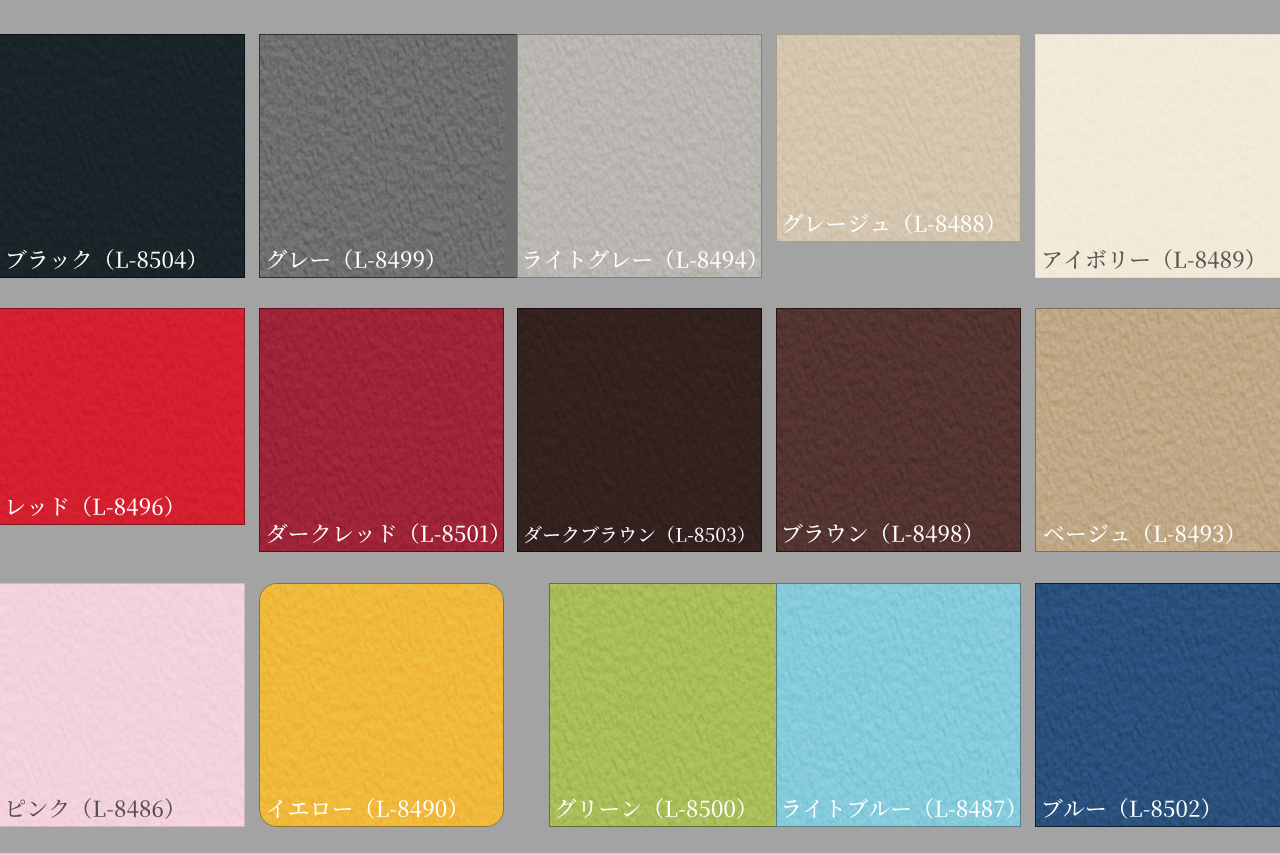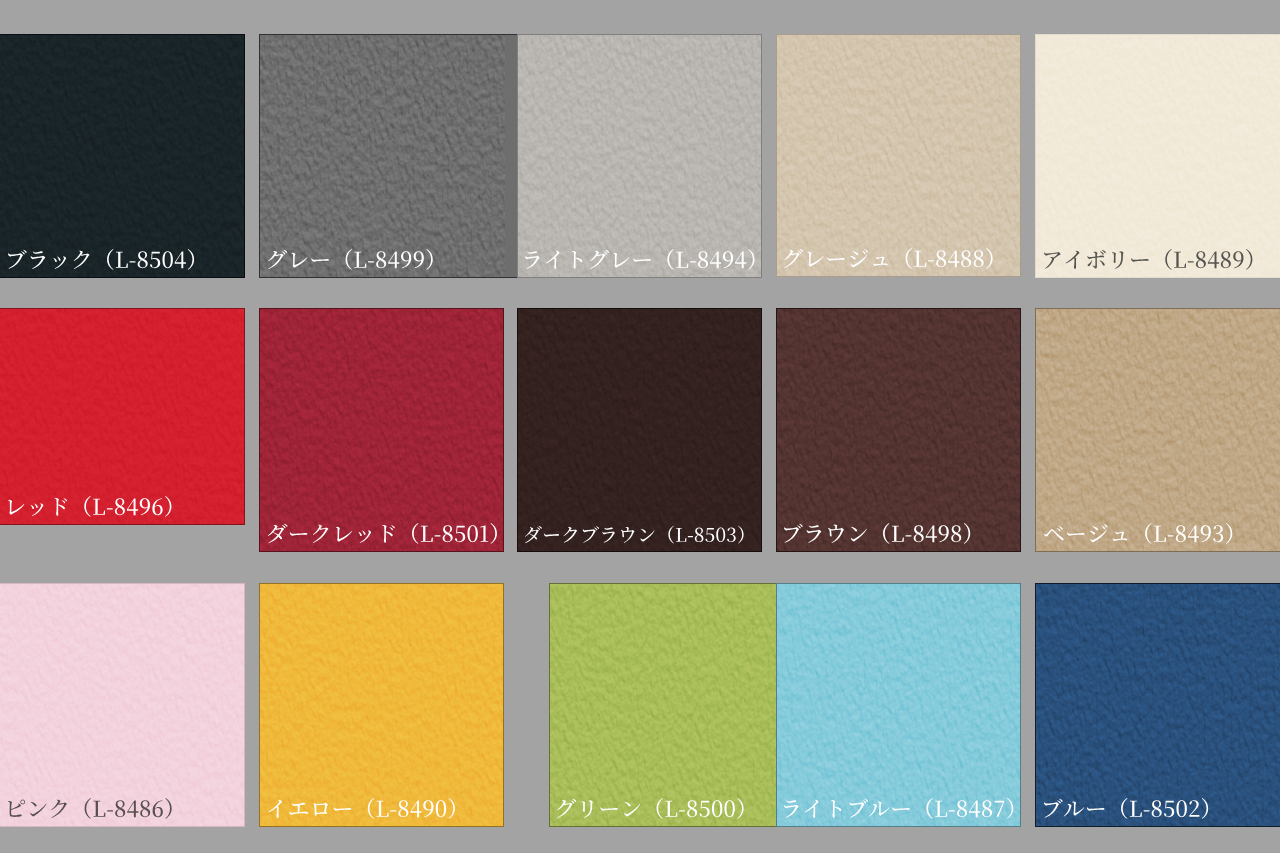--- a/index.html
+++ b/index.html
@@ -57,21 +57,21 @@
     <svg class="grain" viewBox="0 0 245 244" preserveAspectRatio="none" aria-hidden="true">
         <rect width="245" height="244" filter="url(#leatherGrain2)"></rect>
       </svg>
     <svg class="label" aria-hidden="true" style="left: 7.3px;">
         <g transform="translate(-3.8499999999999996,34.8) scale(0.022)">
           <path d="M246 27 260 50C529 -46 683 -209 781 -399C796 -428 837 -440 837 -462C837 -491 769 -547 736 -547C717 -547 707 -530 676 -525C605 -514 324 -478 265 -478C233 -478 216 -500 192 -531L175 -522C176 -501 180 -482 187 -464C197 -438 243 -391 272 -391C294 -391 310 -409 340 -416C407 -432 621 -466 694 -473C707 -474 710 -469 706 -456C634 -270 475 -91 246 27ZM389 -636C478 -636 609 -660 684 -676C716 -683 728 -693 728 -709C728 -738 691 -753 641 -753C621 -753 608 -738 551 -725C503 -713 451 -700 385 -700C353 -700 324 -710 285 -737L271 -725C305 -666 335 -636 389 -636ZM1555 44C1581 44 1593 28 1593 -11C1593 -68 1587 -218 1593 -361C1594 -387 1602 -402 1602 -416C1602 -432 1579 -450 1550 -469C1613 -530 1663 -583 1699 -622C1727 -652 1746 -651 1746 -673C1746 -702 1697 -749 1654 -763C1630 -772 1606 -772 1582 -772L1575 -754C1615 -735 1634 -719 1634 -703C1634 -693 1626 -675 1608 -649C1536 -545 1353 -354 1112 -218L1125 -195C1300 -263 1443 -375 1508 -431C1516 -417 1519 -404 1519 -387C1522 -343 1518 -192 1510 -114C1506 -82 1498 -61 1498 -42C1498 -4 1517 44 1555 44ZM2742 -256C2768 -256 2782 -276 2782 -299C2782 -335 2755 -362 2721 -383C2666 -417 2570 -450 2473 -468C2474 -525 2476 -593 2482 -638C2486 -671 2505 -677 2505 -700C2505 -726 2431 -767 2386 -767C2365 -767 2342 -758 2315 -750L2316 -731C2365 -725 2390 -717 2394 -685C2401 -636 2401 -523 2401 -442C2401 -370 2401 -215 2393 -141C2389 -101 2380 -81 2380 -58C2380 -12 2400 42 2439 42C2466 42 2476 28 2476 -6C2476 -22 2474 -53 2473 -99C2472 -200 2472 -355 2473 -433C2537 -407 2586 -380 2627 -350C2691 -297 2701 -256 2742 -256ZM3878 -604C3895 -604 3906 -615 3906 -632C3906 -652 3896 -670 3872 -692C3846 -717 3805 -738 3752 -756L3740 -740C3785 -707 3812 -674 3832 -648C3851 -623 3863 -604 3878 -604ZM3968 -673C3985 -673 3994 -684 3994 -702C3994 -723 3984 -743 3957 -764C3932 -783 3891 -803 3839 -819L3827 -803C3875 -768 3898 -744 3919 -719C3941 -694 3951 -673 3968 -673ZM3124 -314 3139 -293C3259 -355 3364 -448 3445 -553C3462 -540 3478 -530 3489 -530C3504 -530 3523 -537 3544 -542C3578 -550 3672 -566 3694 -566C3704 -566 3708 -562 3703 -550C3623 -349 3389 -92 3133 42L3147 64C3442 -53 3646 -258 3786 -508C3801 -535 3835 -543 3835 -565C3835 -596 3761 -640 3736 -640C3717 -640 3708 -621 3680 -614C3653 -608 3532 -593 3488 -593H3474C3487 -611 3498 -630 3509 -648C3525 -674 3539 -682 3539 -700C3539 -721 3479 -754 3432 -761C3406 -765 3387 -764 3369 -762L3364 -745C3398 -729 3424 -711 3424 -693C3424 -634 3281 -431 3124 -314ZM4331 -5C4355 -5 4356 -30 4389 -47C4603 -153 4795 -297 4919 -470L4901 -488C4760 -342 4518 -181 4345 -127C4336 -125 4333 -128 4333 -138C4333 -231 4339 -490 4345 -544C4348 -576 4370 -591 4370 -610C4370 -636 4301 -686 4255 -686C4234 -686 4205 -674 4181 -663L4182 -646C4253 -631 4262 -619 4263 -597C4269 -522 4268 -228 4265 -159C4264 -125 4246 -110 4246 -93C4246 -67 4303 -5 4331 -5ZM5201 -274C5233 -274 5245 -291 5307 -298C5382 -307 5647 -322 5713 -322C5777 -322 5812 -320 5848 -320C5884 -320 5899 -332 5899 -352C5899 -384 5852 -405 5807 -405C5782 -405 5749 -399 5682 -394C5632 -390 5295 -368 5201 -368C5156 -368 5139 -398 5116 -434L5096 -428C5096 -407 5096 -386 5104 -366C5119 -328 5170 -274 5201 -274ZM6939 -830 6922 -849C6784 -763 6649 -621 6649 -380C6649 -139 6784 3 6922 89L6939 70C6823 -25 6723 -168 6723 -380C6723 -592 6823 -735 6939 -830ZM7051 -701 7151 -693C7153 -593 7153 -493 7153 -392V-328C7153 -237 7153 -138 7151 -40L7051 -31V0H7589L7594 -200H7549L7515 -35H7258C7257 -136 7257 -236 7257 -325V-384C7257 -492 7257 -593 7258 -692L7363 -701V-732H7051ZM7674 -244H7939V-299H7674ZM8261 15C8406 15 8497 -62 8497 -180C8497 -273 8446 -338 8322 -397C8429 -447 8468 -512 8468 -579C8468 -674 8398 -747 8270 -747C8152 -747 8059 -675 8059 -563C8059 -476 8104 -405 8205 -354C8096 -307 8039 -247 8039 -160C8039 -56 8116 15 8261 15ZM8299 -407C8176 -462 8144 -523 8144 -589C8144 -667 8203 -714 8268 -714C8345 -714 8388 -655 8388 -581C8388 -507 8362 -456 8299 -407ZM8229 -343C8365 -283 8407 -224 8407 -151C8407 -69 8355 -17 8266 -17C8176 -17 8123 -72 8123 -170C8123 -243 8154 -292 8229 -343ZM8889 18H8978V-188H9095V-254H8978V-743H8912L8586 -241V-188H8889ZM8631 -254 8769 -469 8889 -655V-254ZM9224 17C9488 -47 9637 -226 9637 -448C9637 -634 9545 -747 9399 -747C9270 -747 9169 -660 9169 -512C9169 -375 9259 -292 9382 -292C9443 -292 9492 -313 9528 -348C9499 -187 9400 -74 9216 -10ZM9533 -382C9500 -349 9462 -333 9417 -333C9329 -333 9266 -403 9266 -522C9266 -651 9327 -715 9399 -715C9478 -715 9537 -634 9537 -455C9537 -430 9536 -405 9533 -382ZM10027 18H10116V-188H10233V-254H10116V-743H10050L9724 -241V-188H10027ZM9769 -254 9907 -469 10027 -655V-254ZM10334 -849 10317 -830C10433 -735 10533 -592 10533 -380C10533 -168 10433 -25 10317 70L10334 89C10472 3 10607 -139 10607 -380C10607 -621 10472 -763 10334 -849Z" fill="#ffffff"></path>
         </g>
       </svg>
     <span class="label-text" style="left: 7.3px; font-size: 22px;">ライトグレー（L-8494）</span>
   </div>
-  <div class="swatch" style="left: 776.1px; top: 33.8px; width: 245px; height: 243px; border-color: rgb(169, 157, 139);">
+  <div class="swatch" style="left: 776.1px; top: 33.8px; width: 245px; height: 208px; border-color: rgb(169, 157, 139);">
     <div class="fill" style="background: rgb(212, 197, 174);"></div>
     <svg class="grain" viewBox="0 0 245 244" preserveAspectRatio="none" aria-hidden="true">
         <rect width="245" height="244" filter="url(#leatherGrain3)"></rect>
       </svg>
     <svg class="label" aria-hidden="true" style="left: 7.3px;">
         <g transform="translate(-2.7279999999999998,34.8) scale(0.022)">
           <path d="M878 -604C895 -604 906 -615 906 -632C906 -652 896 -670 872 -692C846 -717 805 -738 752 -756L740 -740C785 -707 812 -674 832 -648C851 -623 863 -604 878 -604ZM968 -673C985 -673 994 -684 994 -702C994 -723 984 -743 957 -764C932 -783 891 -803 839 -819L827 -803C875 -768 898 -744 919 -719C941 -694 951 -673 968 -673ZM124 -314 139 -293C259 -355 364 -448 445 -553C462 -540 478 -530 489 -530C504 -530 523 -537 544 -542C578 -550 672 -566 694 -566C704 -566 708 -562 703 -550C623 -349 389 -92 133 42L147 64C442 -53 646 -258 786 -508C801 -535 835 -543 835 -565C835 -596 761 -640 736 -640C717 -640 708 -621 680 -614C653 -608 532 -593 488 -593H474C487 -611 498 -630 509 -648C525 -674 539 -682 539 -700C539 -721 479 -754 432 -761C406 -765 387 -764 369 -762L364 -745C398 -729 424 -711 424 -693C424 -634 281 -431 124 -314ZM1331 -5C1355 -5 1356 -30 1389 -47C1603 -153 1795 -297 1919 -470L1901 -488C1760 -342 1518 -181 1345 -127C1336 -125 1333 -128 1333 -138C1333 -231 1339 -490 1345 -544C1348 -576 1370 -591 1370 -610C1370 -636 1301 -686 1255 -686C1234 -686 1205 -674 1181 -663L1182 -646C1253 -631 1262 -619 1263 -597C1269 -522 1268 -228 1265 -159C1264 -125 1246 -110 1246 -93C1246 -67 1303 -5 1331 -5ZM2201 -274C2233 -274 2245 -291 2307 -298C2382 -307 2647 -322 2713 -322C2777 -322 2812 -320 2848 -320C2884 -320 2899 -332 2899 -352C2899 -384 2852 -405 2807 -405C2782 -405 2749 -399 2682 -394C2632 -390 2295 -368 2201 -368C2156 -368 2139 -398 2116 -434L2096 -428C2096 -407 2096 -386 2104 -366C2119 -328 2170 -274 2201 -274ZM3800 -574C3817 -574 3830 -586 3830 -604C3830 -623 3820 -640 3796 -663C3771 -688 3728 -711 3676 -731L3663 -715C3707 -679 3734 -645 3754 -618C3774 -593 3785 -574 3800 -574ZM3296 20C3324 20 3335 -8 3359 -22C3579 -146 3795 -329 3904 -530L3883 -544C3706 -307 3339 -79 3258 -79C3223 -79 3191 -114 3165 -143L3150 -135C3151 -116 3160 -78 3173 -58C3197 -23 3261 20 3296 20ZM3344 -327C3370 -327 3381 -347 3381 -365C3381 -410 3334 -447 3270 -469C3223 -486 3184 -495 3137 -505L3128 -485C3166 -464 3201 -439 3242 -405C3292 -366 3309 -327 3344 -327ZM3471 -523C3492 -523 3506 -541 3506 -561C3506 -605 3468 -638 3400 -667C3352 -684 3305 -696 3269 -703L3260 -682C3289 -665 3330 -638 3365 -607C3418 -562 3437 -523 3471 -523ZM3905 -654C3921 -654 3932 -665 3932 -683C3932 -704 3920 -723 3895 -744C3869 -765 3829 -786 3776 -803L3764 -787C3810 -751 3834 -724 3855 -699C3876 -674 3888 -654 3905 -654ZM4260 -36C4280 -36 4302 -49 4336 -58C4406 -75 4544 -90 4623 -88C4717 -86 4782 -64 4808 -64C4826 -64 4838 -76 4838 -94C4838 -123 4769 -159 4733 -159C4722 -159 4712 -151 4673 -149L4612 -145C4632 -218 4657 -319 4668 -356C4674 -377 4700 -386 4700 -407C4700 -431 4626 -473 4603 -473C4588 -473 4575 -452 4559 -449C4520 -440 4407 -421 4367 -421C4347 -421 4321 -440 4302 -458L4291 -453C4291 -438 4293 -420 4300 -406C4313 -379 4349 -346 4372 -346C4390 -346 4402 -356 4423 -363C4458 -374 4553 -398 4575 -398C4582 -398 4585 -396 4585 -389C4580 -353 4558 -225 4540 -138C4420 -128 4285 -113 4255 -113C4226 -113 4205 -130 4186 -150L4174 -146C4175 -122 4177 -110 4183 -97C4193 -76 4234 -36 4260 -36ZM5939 -830 5922 -849C5784 -763 5649 -621 5649 -380C5649 -139 5784 3 5922 89L5939 70C5823 -25 5723 -168 5723 -380C5723 -592 5823 -735 5939 -830ZM6051 -701 6151 -693C6153 -593 6153 -493 6153 -392V-328C6153 -237 6153 -138 6151 -40L6051 -31V0H6589L6594 -200H6549L6515 -35H6258C6257 -136 6257 -236 6257 -325V-384C6257 -492 6257 -593 6258 -692L6363 -701V-732H6051ZM6674 -244H6939V-299H6674ZM7261 15C7406 15 7497 -62 7497 -180C7497 -273 7446 -338 7322 -397C7429 -447 7468 -512 7468 -579C7468 -674 7398 -747 7270 -747C7152 -747 7059 -675 7059 -563C7059 -476 7104 -405 7205 -354C7096 -307 7039 -247 7039 -160C7039 -56 7116 15 7261 15ZM7299 -407C7176 -462 7144 -523 7144 -589C7144 -667 7203 -714 7268 -714C7345 -714 7388 -655 7388 -581C7388 -507 7362 -456 7299 -407ZM7229 -343C7365 -283 7407 -224 7407 -151C7407 -69 7355 -17 7266 -17C7176 -17 7123 -72 7123 -170C7123 -243 7154 -292 7229 -343ZM7889 18H7978V-188H8095V-254H7978V-743H7912L7586 -241V-188H7889ZM7631 -254 7769 -469 7889 -655V-254ZM8396 15C8541 15 8632 -62 8632 -180C8632 -273 8581 -338 8457 -397C8564 -447 8603 -512 8603 -579C8603 -674 8533 -747 8405 -747C8287 -747 8194 -675 8194 -563C8194 -476 8239 -405 8340 -354C8231 -307 8174 -247 8174 -160C8174 -56 8251 15 8396 15ZM8434 -407C8311 -462 8279 -523 8279 -589C8279 -667 8338 -714 8403 -714C8480 -714 8523 -655 8523 -581C8523 -507 8497 -456 8434 -407ZM8364 -343C8500 -283 8542 -224 8542 -151C8542 -69 8490 -17 8401 -17C8311 -17 8258 -72 8258 -170C8258 -243 8289 -292 8364 -343ZM8965 15C9110 15 9201 -62 9201 -180C9201 -273 9150 -338 9026 -397C9133 -447 9172 -512 9172 -579C9172 -674 9102 -747 8974 -747C8856 -747 8763 -675 8763 -563C8763 -476 8808 -405 8909 -354C8800 -307 8743 -247 8743 -160C8743 -56 8820 15 8965 15ZM9003 -407C8880 -462 8848 -523 8848 -589C8848 -667 8907 -714 8972 -714C9049 -714 9092 -655 9092 -581C9092 -507 9066 -456 9003 -407ZM8933 -343C9069 -283 9111 -224 9111 -151C9111 -69 9059 -17 8970 -17C8880 -17 8827 -72 8827 -170C8827 -243 8858 -292 8933 -343ZM9334 -849 9317 -830C9433 -735 9533 -592 9533 -380C9533 -168 9433 -25 9317 70L9334 89C9472 3 9607 -139 9607 -380C9607 -621 9472 -763 9334 -849Z" fill="#ffffff"></path>
         </g>
       </svg>
     <span class="label-text" style="left: 7.3px; font-size: 22px;">グレージュ（L-8488）</span>
@@ -153,21 +153,21 @@
     <svg class="grain" viewBox="0 0 245 244" preserveAspectRatio="none" aria-hidden="true">
         <rect width="245" height="244" filter="url(#leatherGrain10)"></rect>
       </svg>
     <svg class="label" aria-hidden="true" style="left: 8.8px;">
         <g transform="translate(-3.674,34.8) scale(0.022)">
           <path d="M837 -566C896 -566 944 -614 944 -674C944 -733 896 -782 837 -782C777 -782 729 -733 729 -674C729 -614 777 -566 837 -566ZM837 -601C796 -601 763 -633 763 -674C763 -714 796 -747 837 -747C877 -747 909 -714 909 -674C909 -633 877 -601 837 -601ZM460 4C609 4 712 -8 757 -22C779 -29 795 -40 795 -64C795 -92 761 -105 707 -105C677 -105 601 -71 447 -71C330 -71 311 -80 310 -173C310 -199 311 -250 313 -308C478 -355 616 -415 693 -452C731 -471 758 -477 758 -498C758 -520 730 -559 698 -581C681 -593 664 -599 640 -604L627 -591C634 -583 644 -570 649 -556C656 -538 653 -529 636 -516C573 -465 445 -399 314 -350C318 -443 323 -544 329 -588C333 -619 353 -625 353 -646C353 -673 290 -716 244 -718C220 -720 190 -708 167 -700V-684C217 -676 241 -668 246 -641C253 -599 240 -278 242 -173C243 -28 269 4 460 4ZM1330 -18C1354 -18 1366 -45 1389 -59C1611 -200 1796 -365 1915 -580L1893 -594C1750 -386 1377 -119 1291 -119C1258 -119 1225 -153 1197 -184L1182 -174C1183 -154 1192 -120 1202 -101C1223 -68 1286 -18 1330 -18ZM1424 -466C1449 -466 1467 -485 1467 -512C1467 -597 1322 -662 1201 -689L1189 -669C1280 -607 1314 -571 1362 -511C1387 -479 1403 -466 1424 -466ZM2136 -327 2150 -307C2271 -368 2375 -461 2456 -567C2474 -553 2489 -543 2500 -543C2516 -543 2535 -550 2556 -556C2590 -564 2684 -580 2705 -580C2715 -580 2719 -576 2715 -563C2635 -362 2401 -105 2144 29L2159 50C2453 -66 2657 -271 2797 -522C2813 -548 2847 -556 2847 -578C2847 -609 2773 -653 2747 -653C2729 -653 2719 -634 2692 -628C2665 -621 2544 -606 2500 -606L2485 -607C2498 -625 2510 -643 2521 -662C2537 -687 2550 -695 2550 -714C2550 -734 2491 -767 2444 -774C2418 -778 2399 -777 2381 -775L2376 -758C2410 -743 2436 -725 2436 -706C2436 -647 2293 -444 2136 -327ZM3939 -830 3922 -849C3784 -763 3649 -621 3649 -380C3649 -139 3784 3 3922 89L3939 70C3823 -25 3723 -168 3723 -380C3723 -592 3823 -735 3939 -830ZM4051 -701 4151 -693C4153 -593 4153 -493 4153 -392V-328C4153 -237 4153 -138 4151 -40L4051 -31V0H4589L4594 -200H4549L4515 -35H4258C4257 -136 4257 -236 4257 -325V-384C4257 -492 4257 -593 4258 -692L4363 -701V-732H4051ZM4674 -244H4939V-299H4674ZM5261 15C5406 15 5497 -62 5497 -180C5497 -273 5446 -338 5322 -397C5429 -447 5468 -512 5468 -579C5468 -674 5398 -747 5270 -747C5152 -747 5059 -675 5059 -563C5059 -476 5104 -405 5205 -354C5096 -307 5039 -247 5039 -160C5039 -56 5116 15 5261 15ZM5299 -407C5176 -462 5144 -523 5144 -589C5144 -667 5203 -714 5268 -714C5345 -714 5388 -655 5388 -581C5388 -507 5362 -456 5299 -407ZM5229 -343C5365 -283 5407 -224 5407 -151C5407 -69 5355 -17 5266 -17C5176 -17 5123 -72 5123 -170C5123 -243 5154 -292 5229 -343ZM5889 18H5978V-188H6095V-254H5978V-743H5912L5586 -241V-188H5889ZM5631 -254 5769 -469 5889 -655V-254ZM6396 15C6541 15 6632 -62 6632 -180C6632 -273 6581 -338 6457 -397C6564 -447 6603 -512 6603 -579C6603 -674 6533 -747 6405 -747C6287 -747 6194 -675 6194 -563C6194 -476 6239 -405 6340 -354C6231 -307 6174 -247 6174 -160C6174 -56 6251 15 6396 15ZM6434 -407C6311 -462 6279 -523 6279 -589C6279 -667 6338 -714 6403 -714C6480 -714 6523 -655 6523 -581C6523 -507 6497 -456 6434 -407ZM6364 -343C6500 -283 6542 -224 6542 -151C6542 -69 6490 -17 6401 -17C6311 -17 6258 -72 6258 -170C6258 -243 6289 -292 6364 -343ZM6982 15C7114 15 7208 -86 7208 -223C7208 -354 7137 -444 7014 -444C6949 -444 6893 -419 6846 -370C6872 -545 6986 -681 7185 -724L7180 -747C6911 -717 6740 -514 6740 -279C6740 -99 6832 15 6982 15ZM6843 -337C6887 -382 6932 -399 6980 -399C7062 -399 7111 -335 7111 -215C7111 -85 7054 -17 6983 -17C6894 -17 6841 -114 6841 -293ZM7334 -849 7317 -830C7433 -735 7533 -592 7533 -380C7533 -168 7433 -25 7317 70L7334 89C7472 3 7607 -139 7607 -380C7607 -621 7472 -763 7334 -849Z" fill="#58504f"></path>
         </g>
       </svg>
     <span class="label-text" style="left: 8.8px; font-size: 22px;">ピンク（L-4658）</span>
   </div>
-  <div class="swatch" style="left: 259.4px; top: 582.7px; width: 245px; height: 244px; border-color: rgb(148, 114, 35);">
+  <div class="swatch" style="left: 259.4px; top: 582.7px; width: 245px; height: 244px; border-color: rgb(148, 114, 35); border-radius: 18px;">
     <div class="fill" style="background: rgb(240, 185, 58);"></div>
     <svg class="grain" viewBox="0 0 245 244" preserveAspectRatio="none" aria-hidden="true">
         <rect width="245" height="244" filter="url(#leatherGrain11)"></rect>
       </svg>
     <svg class="label" aria-hidden="true" style="left: 7.3px;">
         <g transform="translate(-2.464,34.8) scale(0.022)">
           <path d="M555 44C581 44 593 28 593 -11C593 -68 587 -218 593 -361C594 -387 602 -402 602 -416C602 -432 579 -450 550 -469C613 -530 663 -583 699 -622C727 -652 746 -651 746 -673C746 -702 697 -749 654 -763C630 -772 606 -772 582 -772L575 -754C615 -735 634 -719 634 -703C634 -693 626 -675 608 -649C536 -545 353 -354 112 -218L125 -195C300 -263 443 -375 508 -431C516 -417 519 -404 519 -387C522 -343 518 -192 510 -114C506 -82 498 -61 498 -42C498 -4 517 44 555 44ZM1294 -496C1320 -496 1371 -506 1438 -516C1458 -491 1467 -465 1467 -424C1467 -377 1464 -274 1460 -202C1331 -190 1212 -178 1178 -178C1142 -178 1117 -201 1094 -228L1077 -221C1078 -193 1081 -177 1089 -162C1101 -138 1151 -89 1183 -89C1208 -89 1231 -105 1271 -115C1369 -141 1581 -161 1687 -156C1799 -153 1875 -127 1904 -127C1926 -127 1939 -139 1939 -160C1939 -197 1854 -237 1810 -237C1797 -237 1784 -227 1737 -224C1678 -221 1606 -215 1533 -209C1537 -279 1544 -363 1549 -406C1553 -435 1567 -453 1567 -471C1567 -491 1540 -510 1506 -525C1603 -535 1719 -546 1757 -551C1787 -555 1798 -568 1798 -587C1798 -612 1733 -638 1691 -638C1665 -638 1675 -611 1526 -589C1433 -575 1349 -566 1305 -566C1267 -566 1235 -587 1203 -615L1187 -605C1197 -578 1213 -553 1228 -536C1247 -514 1270 -496 1294 -496ZM2283 -48C2309 -48 2318 -65 2318 -91V-125C2434 -133 2564 -140 2642 -140C2691 -140 2743 -133 2769 -133C2793 -133 2803 -147 2803 -167C2803 -189 2775 -205 2740 -208C2761 -311 2782 -432 2792 -480C2799 -509 2832 -518 2832 -542C2832 -572 2753 -635 2725 -635C2703 -635 2697 -610 2660 -606C2620 -600 2393 -580 2294 -574L2291 -578C2252 -612 2213 -621 2165 -628L2154 -612C2185 -584 2201 -563 2210 -527C2225 -465 2238 -310 2238 -240C2239 -199 2235 -145 2235 -123C2235 -80 2259 -48 2283 -48ZM2303 -532C2318 -524 2334 -518 2345 -518C2364 -518 2394 -528 2426 -532C2481 -538 2633 -550 2693 -550C2703 -550 2706 -546 2706 -538C2706 -485 2684 -321 2665 -207C2570 -203 2418 -191 2316 -183C2313 -282 2306 -465 2303 -532ZM3201 -274C3233 -274 3245 -291 3307 -298C3382 -307 3647 -322 3713 -322C3777 -322 3812 -320 3848 -320C3884 -320 3899 -332 3899 -352C3899 -384 3852 -405 3807 -405C3782 -405 3749 -399 3682 -394C3632 -390 3295 -368 3201 -368C3156 -368 3139 -398 3116 -434L3096 -428C3096 -407 3096 -386 3104 -366C3119 -328 3170 -274 3201 -274ZM4939 -830 4922 -849C4784 -763 4649 -621 4649 -380C4649 -139 4784 3 4922 89L4939 70C4823 -25 4723 -168 4723 -380C4723 -592 4823 -735 4939 -830ZM5051 -701 5151 -693C5153 -593 5153 -493 5153 -392V-328C5153 -237 5153 -138 5151 -40L5051 -31V0H5589L5594 -200H5549L5515 -35H5258C5257 -136 5257 -236 5257 -325V-384C5257 -492 5257 -593 5258 -692L5363 -701V-732H5051ZM5674 -244H5939V-299H5674ZM6261 15C6406 15 6497 -62 6497 -180C6497 -273 6446 -338 6322 -397C6429 -447 6468 -512 6468 -579C6468 -674 6398 -747 6270 -747C6152 -747 6059 -675 6059 -563C6059 -476 6104 -405 6205 -354C6096 -307 6039 -247 6039 -160C6039 -56 6116 15 6261 15ZM6299 -407C6176 -462 6144 -523 6144 -589C6144 -667 6203 -714 6268 -714C6345 -714 6388 -655 6388 -581C6388 -507 6362 -456 6299 -407ZM6229 -343C6365 -283 6407 -224 6407 -151C6407 -69 6355 -17 6266 -17C6176 -17 6123 -72 6123 -170C6123 -243 6154 -292 6229 -343ZM6889 18H6978V-188H7095V-254H6978V-743H6912L6586 -241V-188H6889ZM6631 -254 6769 -469 6889 -655V-254ZM7224 17C7488 -47 7637 -226 7637 -448C7637 -634 7545 -747 7399 -747C7270 -747 7169 -660 7169 -512C7169 -375 7259 -292 7382 -292C7443 -292 7492 -313 7528 -348C7499 -187 7400 -74 7216 -10ZM7533 -382C7500 -349 7462 -333 7417 -333C7329 -333 7266 -403 7266 -522C7266 -651 7327 -715 7399 -715C7478 -715 7537 -634 7537 -455C7537 -430 7536 -405 7533 -382ZM7974 15C8097 15 8211 -96 8211 -367C8211 -636 8097 -747 7974 -747C7850 -747 7736 -636 7736 -367C7736 -96 7850 15 7974 15ZM7974 -17C7901 -17 7833 -98 7833 -367C7833 -633 7901 -714 7974 -714C8045 -714 8115 -633 8115 -367C8115 -99 8045 -17 7974 -17ZM8335 -849 8318 -830C8434 -735 8534 -592 8534 -380C8534 -168 8434 -25 8318 70L8335 89C8473 3 8608 -139 8608 -380C8608 -621 8473 -763 8335 -849Z" fill="#ffffff"></path>
         </g>
       </svg>
     <span class="label-text" style="left: 7.3px; font-size: 22px;">イエロー（L-8490）</span>

